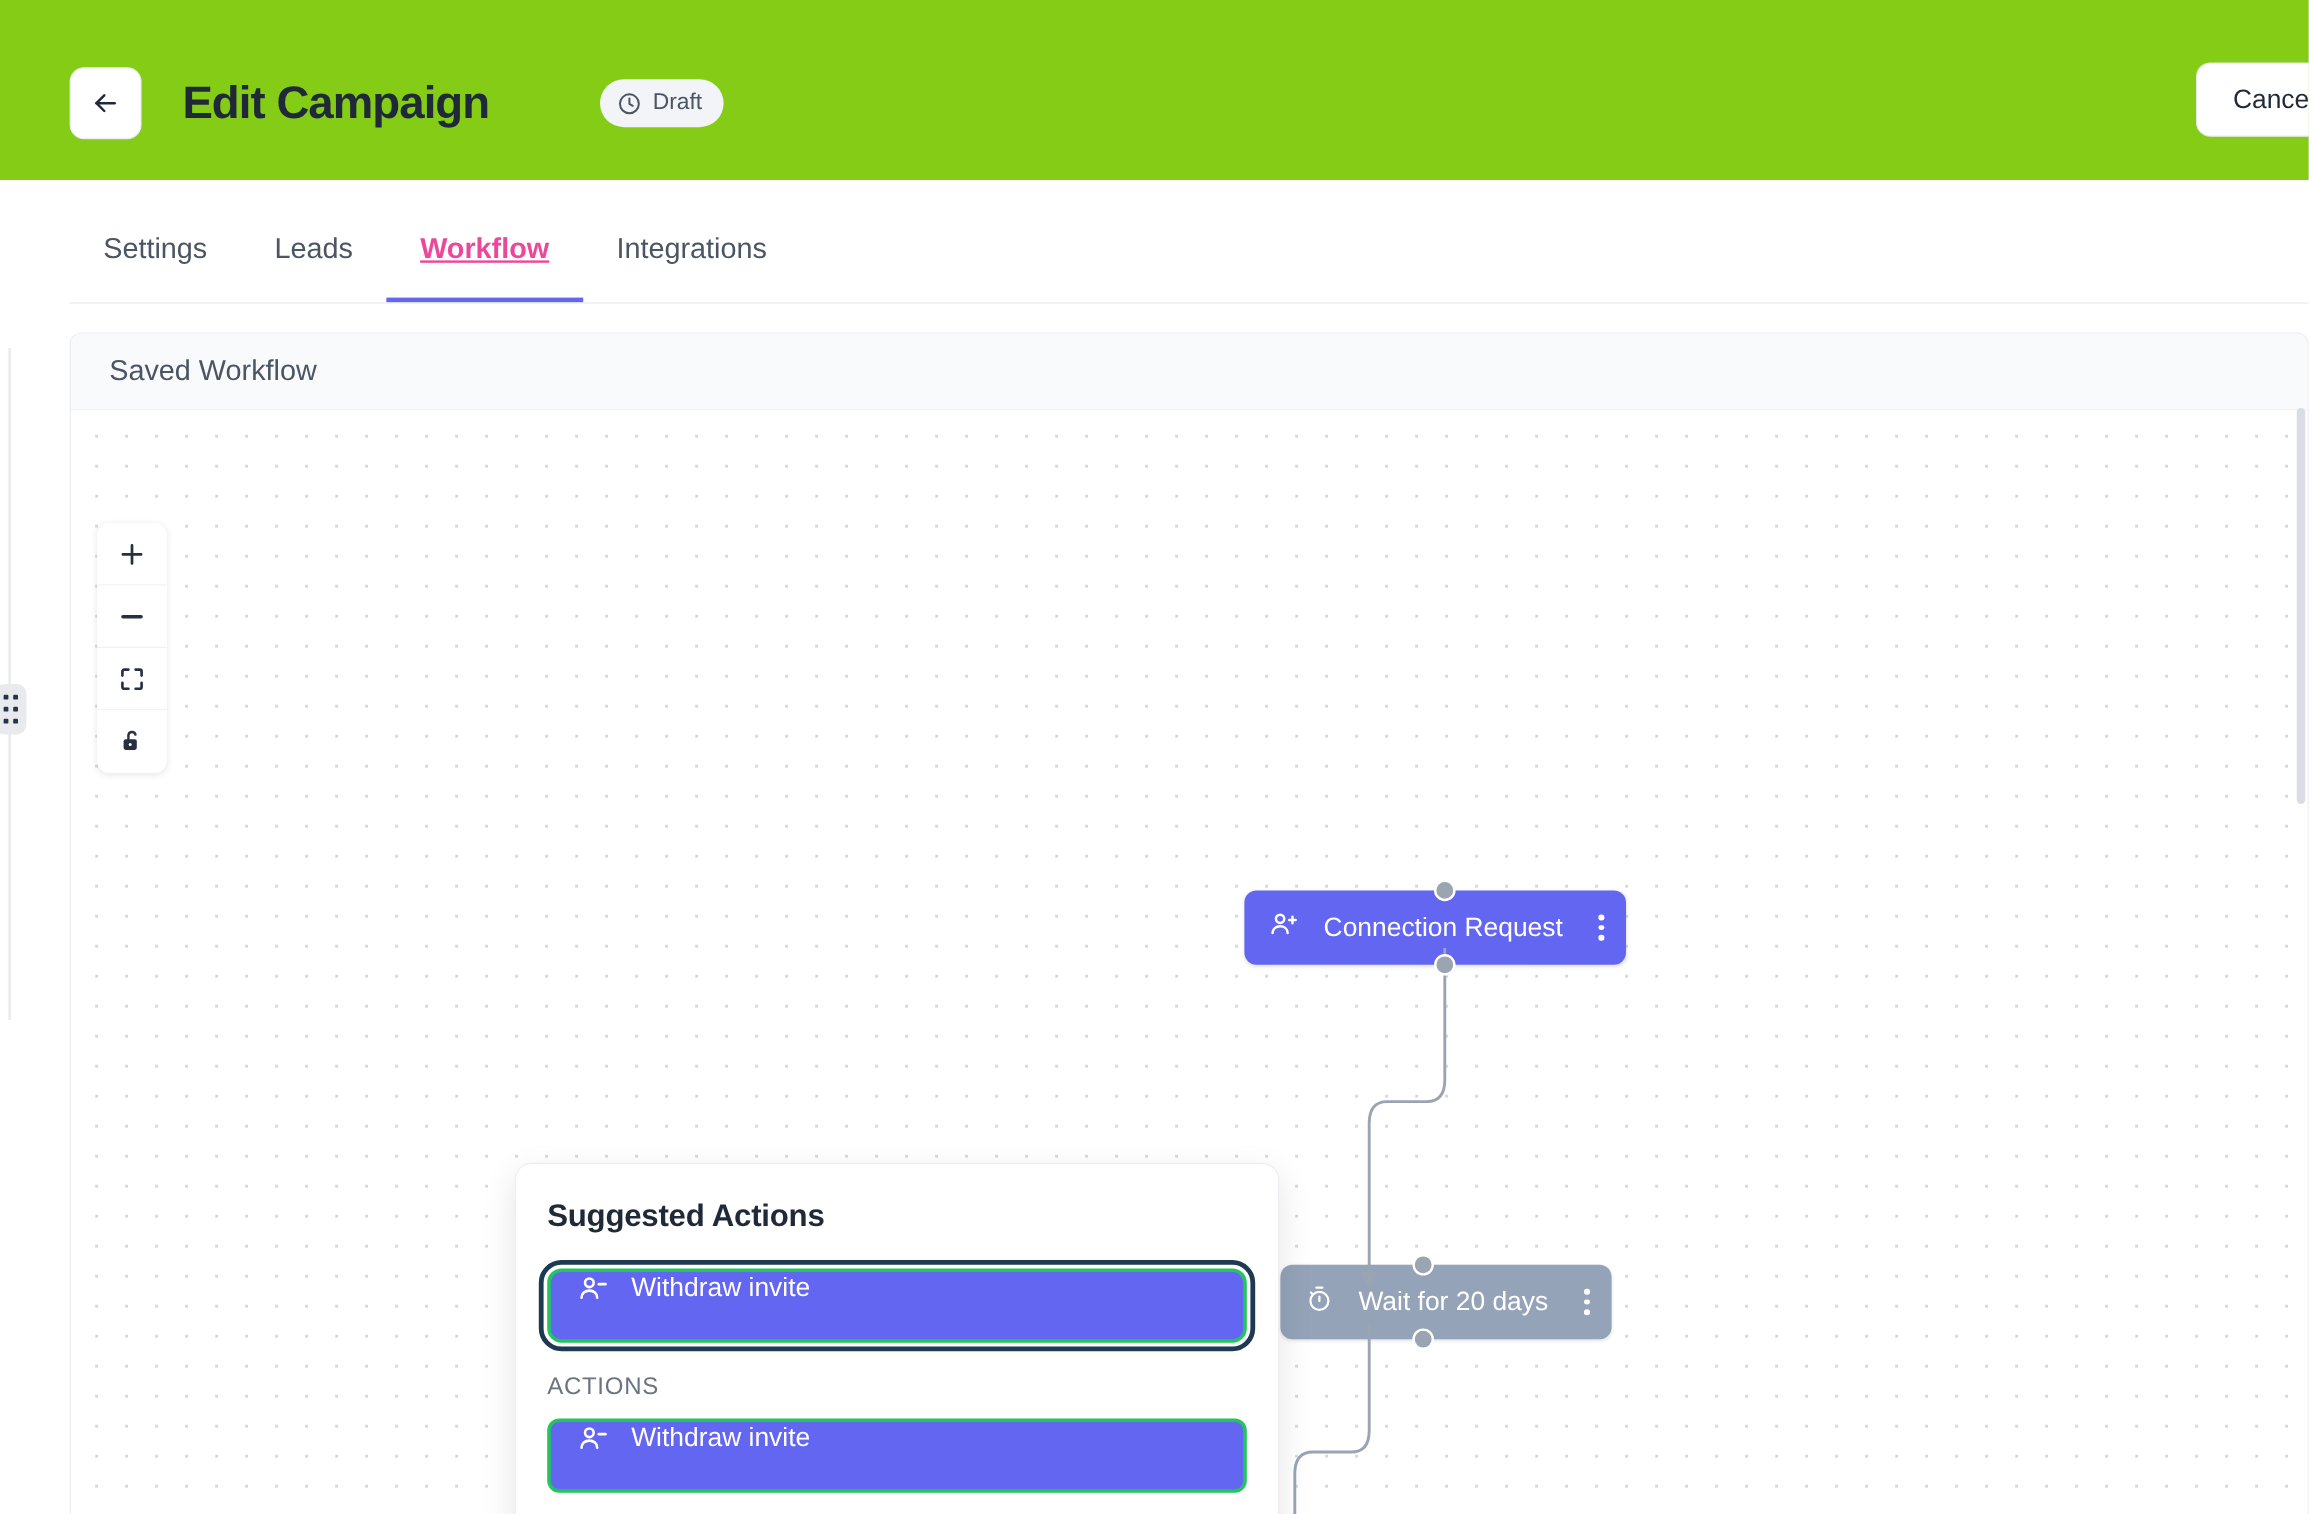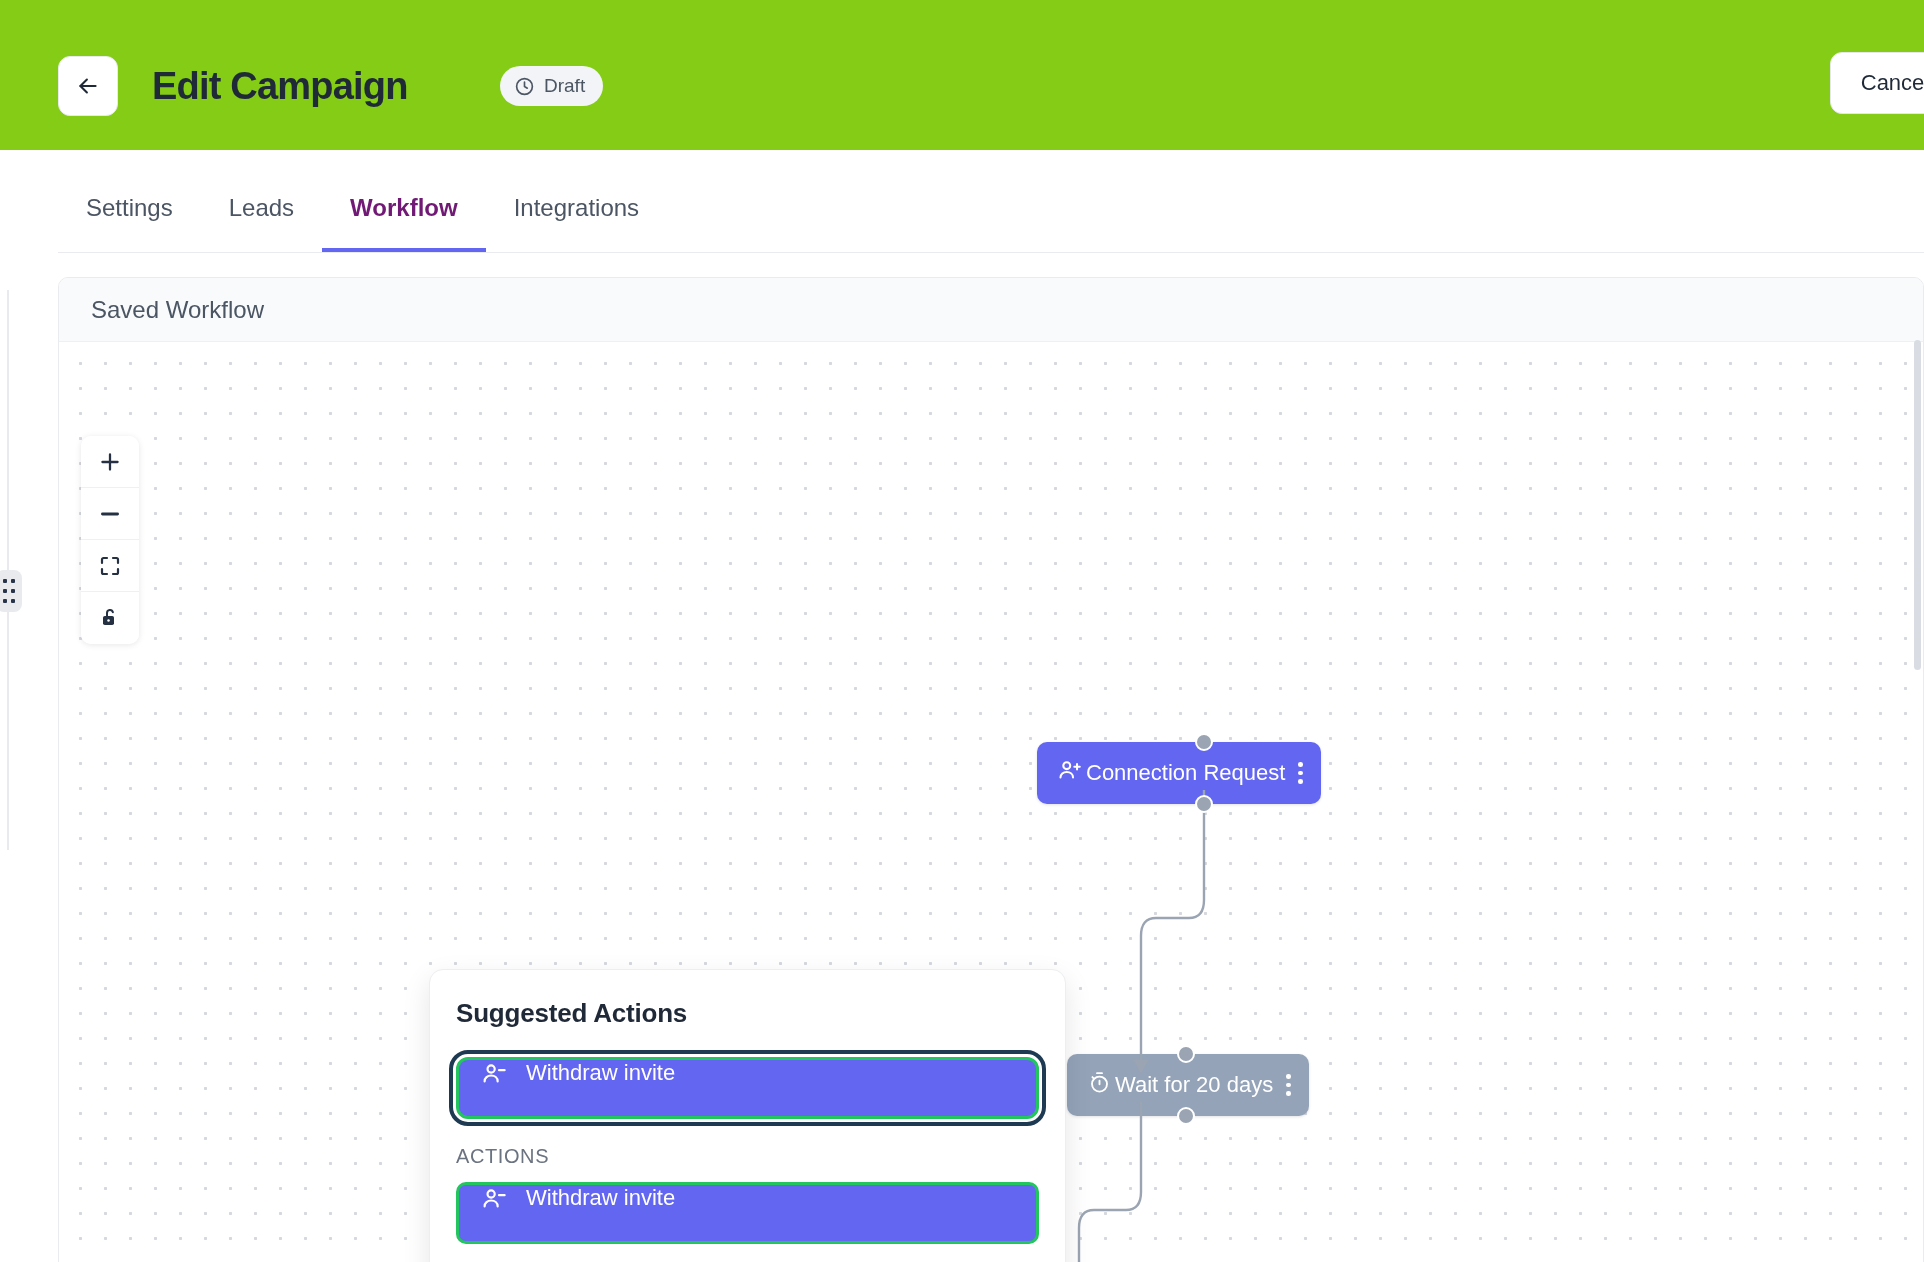--- a/index.html
+++ b/index.html
@@ -57,21 +57,21 @@
   .tabs {
     position: absolute; left: 58px; top: 168px;
     height: 84px; display: flex; align-items: stretch;
   }
   .tab {
     display: flex; align-items: center; justify-content: center;
     padding: 0 28px; font-size: 24px; font-weight: 500; color: #4b5563;
     cursor: pointer; border-bottom: 4px solid transparent;
     white-space: nowrap;
   }
-  .tab.active { color: #701a75; font-weight: 700; border-bottom-color: #6366f1; }
+  .tab.active { color: #ec4899; font-weight: 700; border-bottom-color: #6366f1; text-decoration: underline; }
   .tabs-rule {
     position: absolute; left: 58px; top: 252px; width: 1866px; height: 1px;
     background: #e9ebef;
   }
 
   
   .canvas-card {
     position: absolute; left: 58px; top: 277px;
     width: 1866px; height: 988px;
     border: 1px solid #e9ebef; border-top-left-radius: 10px; border-top-right-radius: 10px;
@@ -117,21 +117,21 @@
   .drag-handle i { width: 4px; height: 4px; background: #273449; display:block; border-radius:1px; }
   .drag-rail {
     position: absolute; left: 7px; top: 290px; width: 2px; height: 560px;
     background: #e8eaee; z-index: 39;
   }
 
   
   .node {
     position: absolute; display: flex; align-items: center;
     border-radius: 10px; color: #ffffff; padding: 0 18px 0 20px;
-    gap: 3px; height: 62px; font-size: 22px; white-space: nowrap;
+    gap: 20px; height: 62px; font-size: 22px; white-space: nowrap;
     box-shadow: 0 1px 3px rgba(16,24,40,.12);
     cursor: pointer;
   }
   .node .nlabel { font-weight: 500; }
   .node .dots {
     display: flex; flex-direction: column; gap: 4px; align-items: center;
     margin-left: 10px; cursor: pointer;
   }
   .node .dots i { width: 4.5px; height: 4.5px; border-radius: 50%; background: #fff; display:block; }
 

